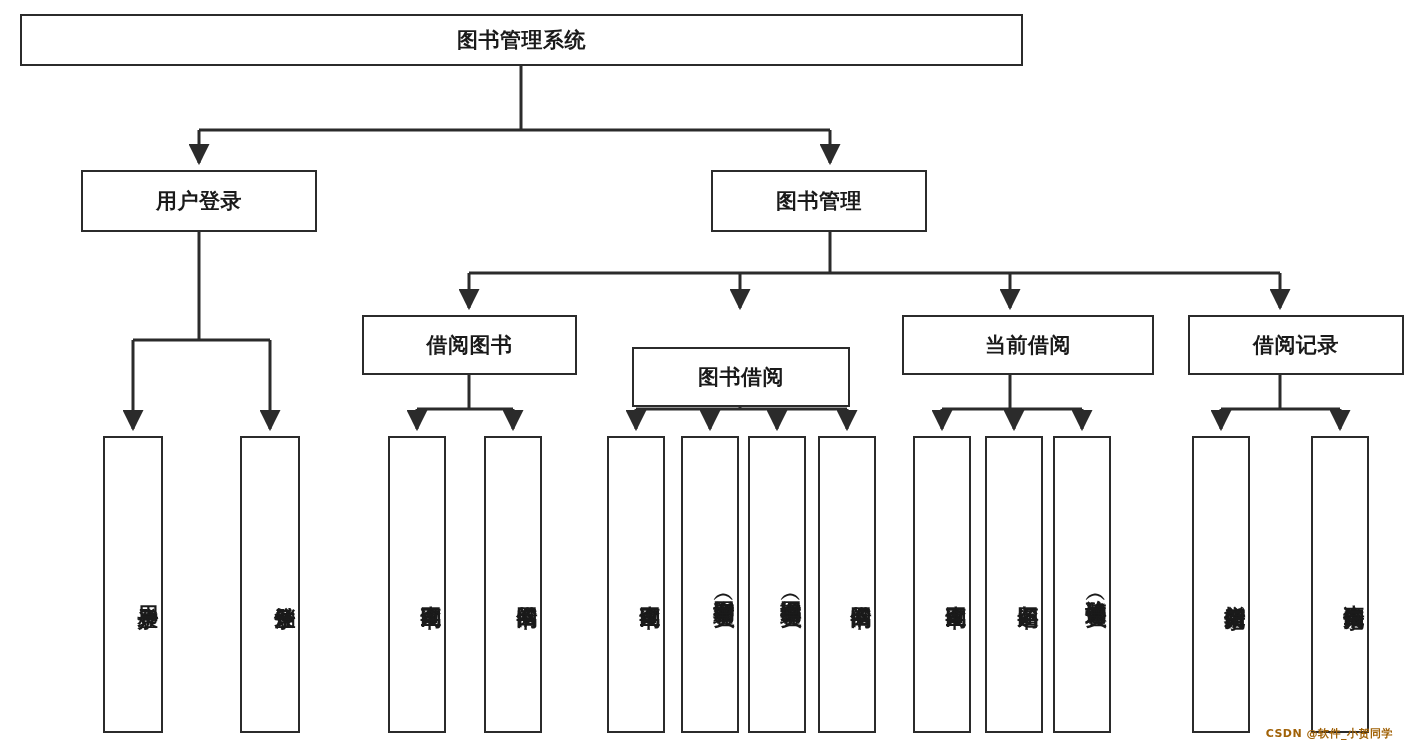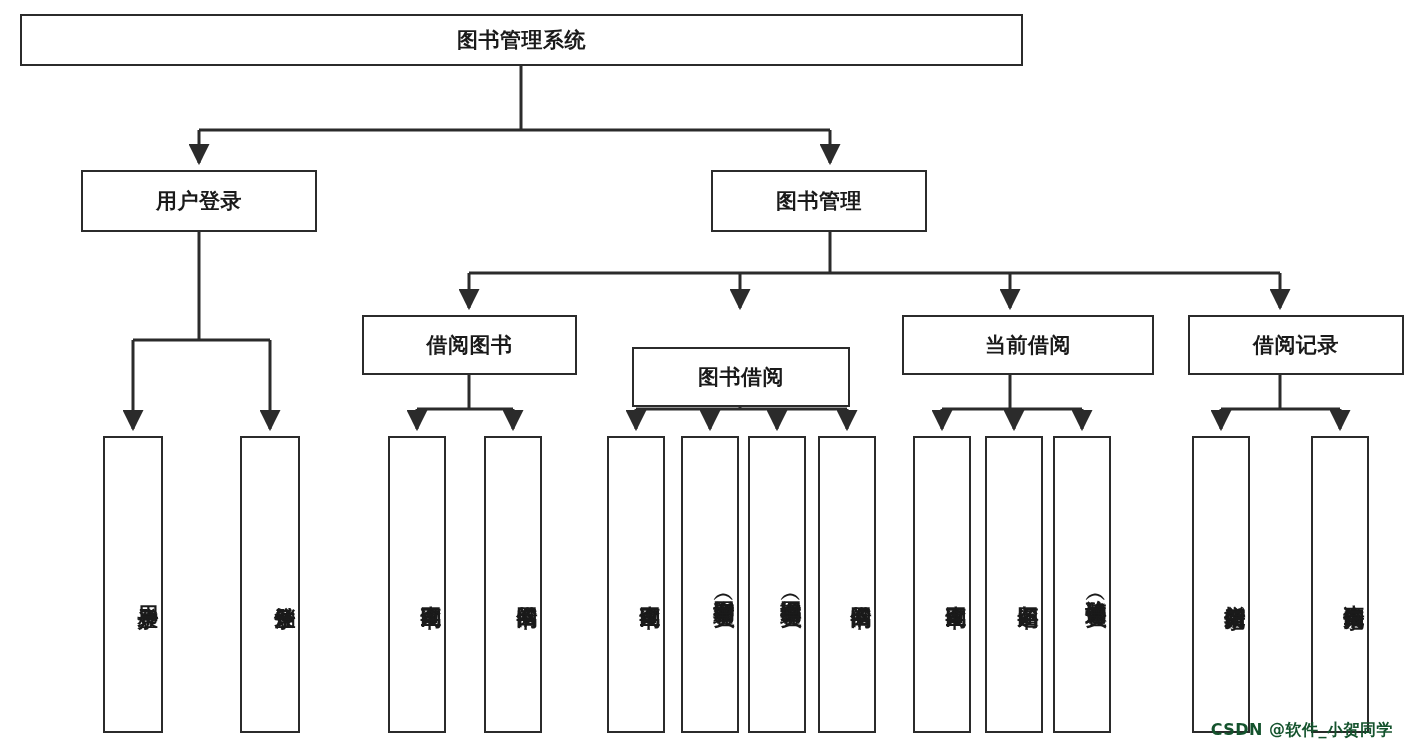--- a/index.html
+++ b/index.html
@@ -59,22 +59,22 @@
     left: 0;
     top: 0;
     width: 1405px;
     height: 747px;
     pointer-events: none;
   }
   #watermark {
     position: absolute;
     right: 12px;
     bottom: 6px;
-    font-size: 16px;
-    color: #14532d;
+    font-size: 11px;
+    color: #a16207;
     white-space: nowrap;
     letter-spacing: 0.5px;
   }
 </style>
 </head>
 <body>
 
 <div id="diagram">
 
   <svg id="connectors" viewBox="0 0 1405 747" width="1405" height="747" xmlns="http://www.w3.org/2000/svg">

